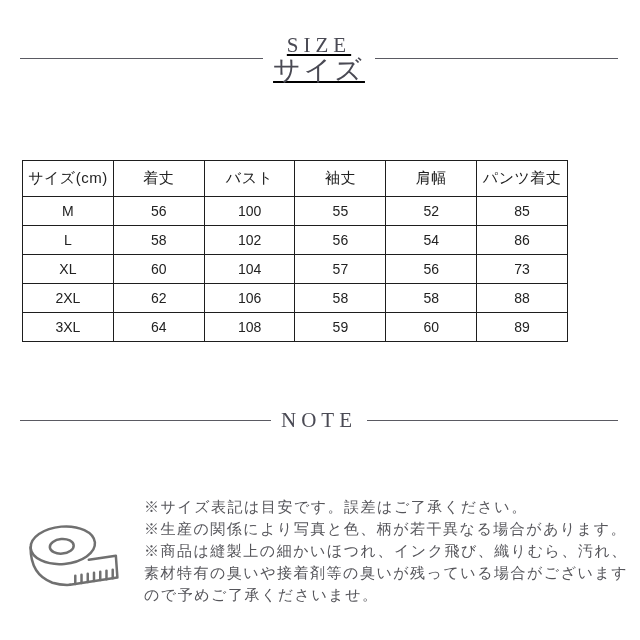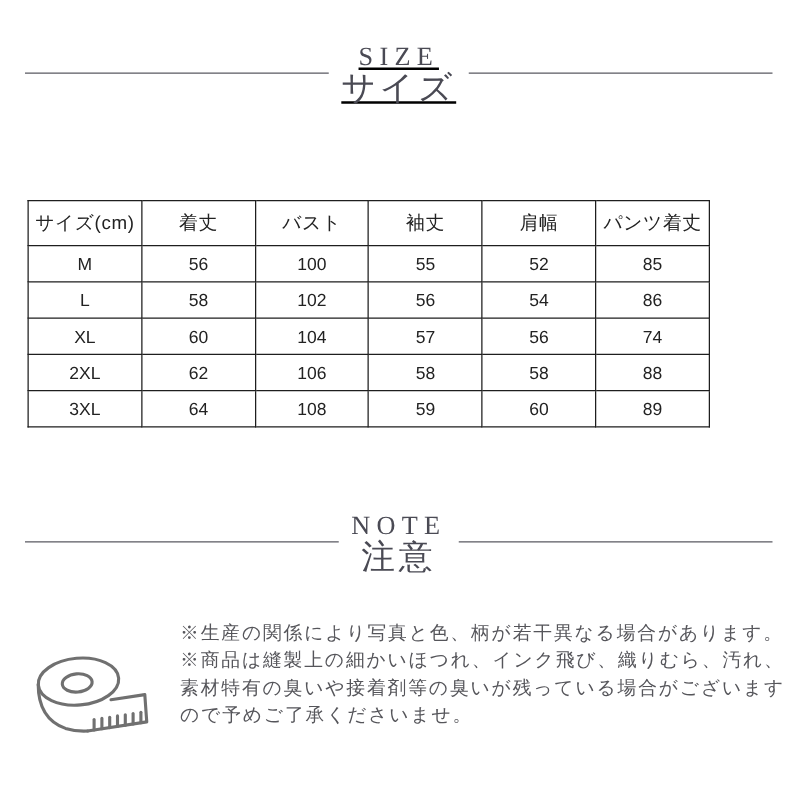--- a/index.html
+++ b/index.html
@@ -125,21 +125,21 @@
         <td>56</td>
         <td>54</td>
         <td>86</td>
       </tr>
       <tr>
         <td>XL</td>
         <td>60</td>
         <td>104</td>
         <td>57</td>
         <td>56</td>
-        <td>74</td>
+        <td>73</td>
       </tr>
       <tr>
         <td>2XL</td>
         <td>62</td>
         <td>106</td>
         <td>58</td>
         <td>58</td>
         <td>88</td>
       </tr>
       <tr>
@@ -150,21 +150,20 @@
         <td>60</td>
         <td>89</td>
       </tr>
     </tbody>
   </table>
 
   <div class="sec-header" id="note-header">
     <div class="hline"></div>
     <div class="titles">
       <div class="title-en">NOTE</div>
-      <div class="title-ja">注意</div>
     </div>
     <div class="hline"></div>
   </div>
 
   <svg class="tape-icon" viewBox="0 0 100 100" aria-hidden="true">
     <g fill="none" stroke="#707070" stroke-width="2.4" stroke-linecap="round" stroke-linejoin="round">
       <ellipse cx="45" cy="32" rx="31" ry="18" transform="rotate(-5 45 32)"></ellipse>
       <ellipse cx="44" cy="33" rx="11.5" ry="7" transform="rotate(-5 44 33)"></ellipse>
       <path d="M14,34 C14,52 21,63 35,68 C41,69.8 47,70.3 52,70"></path>
       <path d="M70,46 L96,42 L97.5,63 L52,70"></path>
@@ -172,19 +171,20 @@
       <path d="M63,68.3 L63,60.3"></path>
       <path d="M69,67.4 L69,59.4"></path>
       <path d="M75,66.4 L75,58.4"></path>
       <path d="M81,65.5 L81,57.5"></path>
       <path d="M87,64.6 L87,56.6"></path>
       <path d="M93,63.6 L93,55.6"></path>
     </g>
   </svg>
 
   <div class="notes">
+    <div class="note-line">※サイズ表記は目安です。誤差はご了承ください。</div>
     <div class="note-line">※生産の関係により写真と色、柄が若干異なる場合があります。</div>
     <div class="note-line">※商品は縫製上の細かいほつれ、インク飛び、織りむら、汚れ、</div>
     <div class="note-line">素材特有の臭いや接着剤等の臭いが残っている場合がございます</div>
     <div class="note-line">ので予めご了承くださいませ。</div>
   </div>
 
 </div>
 
 </body></html>

